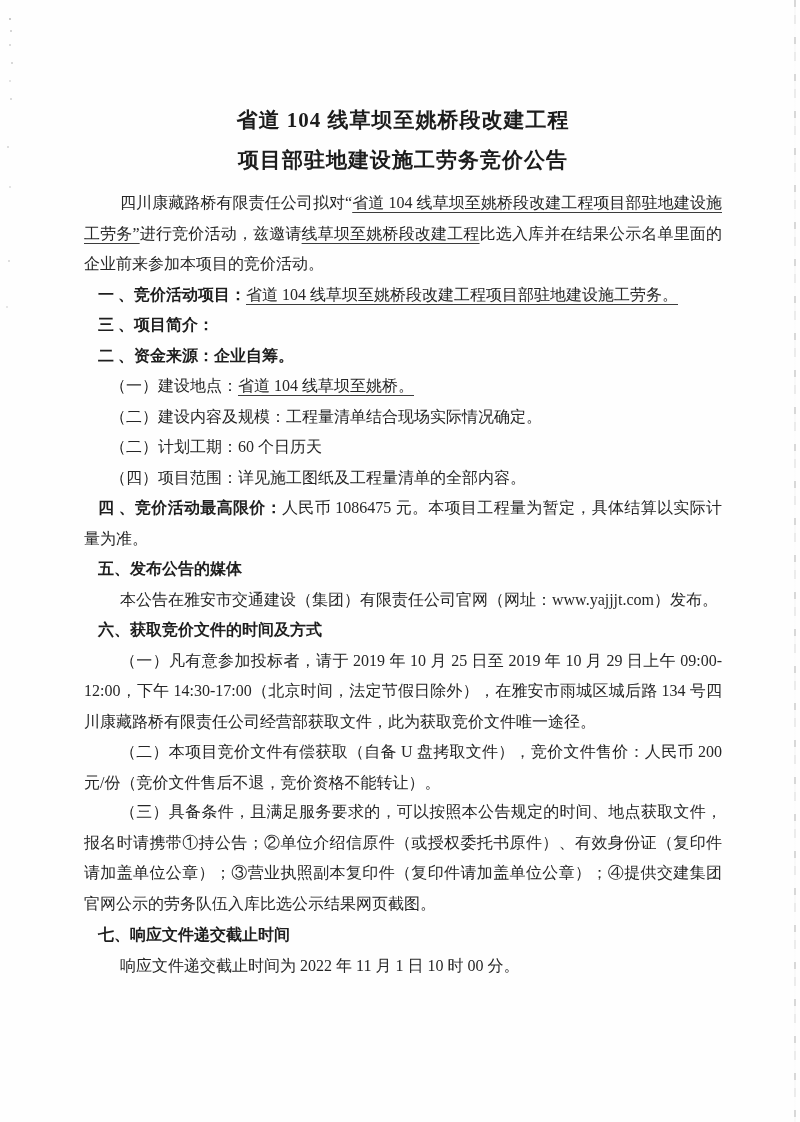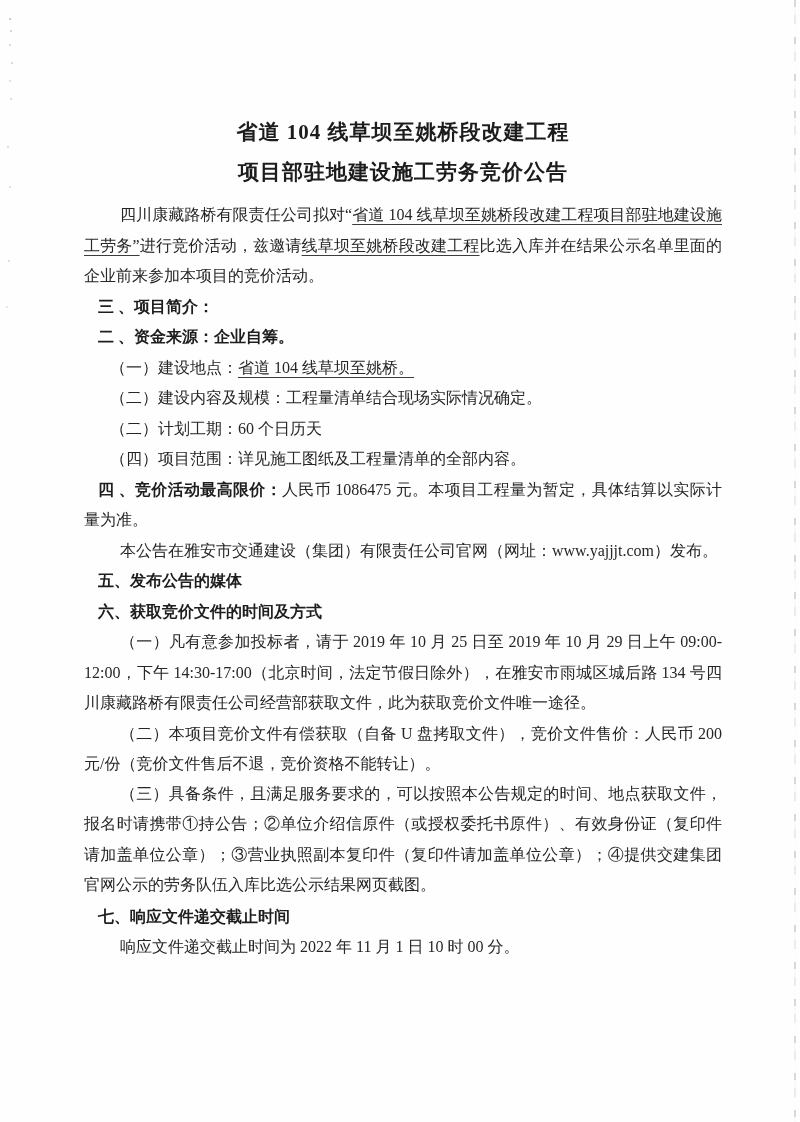--- a/index.html
+++ b/index.html
@@ -8,21 +8,21 @@
     width: 800px;
     height: 1122px;
     background: #fefefe;
     font-family: "Liberation Serif", "DejaVu Serif", serif;
     color: #242424;
     overflow: hidden;
   }
   .doc {
     position: absolute;
     left: 84px;
-    top: 112px;
+    top: 100px;
     width: 638px;
   }
   .title {
     margin: 0 0 8px 0;
     font-size: 21px;
     font-weight: bold;
     text-align: center;
     line-height: 40px;
     letter-spacing: 1px;
     color: #1c1c1c;
@@ -92,38 +92,39 @@
 
   <div class="doc">
 
     <h1 class="title">
       <span class="tline">省道 104 线草坝至姚桥段改建工程</span>
       <span class="tline">项目部驻地建设施工劳务竞价公告</span>
     </h1>
 
     <p class="para ind-body"><span>四川康藏路桥有限责任公司拟对“</span><span class="u">省道 104 线草坝至姚桥段改建工程项目部驻地建设施工劳务”</span><span>进行竞价活动，兹邀请</span><span class="u">线草坝至姚桥段改建工程</span><span>比选入库并在结果公示名单里面的企业前来参加本项目的竞价活动。</span></p>
 
+    <p class="para ind-head"><span class="b">一 、竞价活动项目：</span><span class="u">省道 104 线草坝至姚桥段改建工程项目部驻地建设施工劳务。</span></p>
 
     <p class="para ind-head"><span class="b">三 、项目简介：</span></p>
 
     <p class="para ind-head"><span class="b">二 、资金来源：</span><span class="b">企业自筹。</span></p>
 
     <p class="para ind-sub"><span>（一）建设地点：</span><span class="u">省道 104 线草坝至姚桥。</span></p>
 
     <p class="para ind-sub"><span>（二）建设内容及规模：工程量清单结合现场实际情况确定。</span></p>
 
     <p class="para ind-sub"><span>（二）计划工期：60 个日历天</span></p>
 
     <p class="para ind-sub"><span>（四）项目范围：详见施工图纸及工程量清单的全部内容。</span></p>
 
     <p class="para ind-head sp"><span class="b">四 、竞价活动最高限价：</span><span>人民币 1086475 元。本项目工程量为暂定，具体结算以实际计量为准。</span></p>
 
+    <p class="para ind-head sp"><span class="b">五、发布公告的媒体</span></p>
+
     <p class="para ind-body"><span>本公告在雅安市交通建设（集团）有限责任公司官网（网址：www.yajjjt.com）发布。</span></p>
-
-    <p class="para ind-head sp"><span class="b">五、发布公告的媒体</span></p>
 
     <p class="para ind-head sp"><span class="b">六、获取竞价文件的时间及方式</span></p>
 
     <p class="para ind-body"><span>（一）凡有意参加投标者，请于 2019 年 10 月 25 日至 2019 年 10 月 29 日上午 09:00-12:00，下午 14:30-17:00（北京时间，法定节假日除外），在雅安市雨城区城后路 134 号四川康藏路桥有限责任公司经营部获取文件，此为获取竞价文件唯一途径。</span></p>
 
     <p class="para ind-body sp"><span>（二）本项目竞价文件有偿获取（自备 U 盘拷取文件），竞价文件售价：人民币 200 元/份（竞价文件售后不退，竞价资格不能转让）。</span></p>
 
     <p class="para ind-body sp2"><span>（三）具备条件，且满足服务要求的，可以按照本公告规定的时间、地点获取文件，报名时请携带①持公告；②单位介绍信原件（或授权委托书原件）、有效身份证（复印件请加盖单位公章）；③营业执照副本复印件（复印件请加盖单位公章）；④提供交建集团官网公示的劳务队伍入库比选公示结果网页截图。</span></p>
 
     <p class="para ind-head sp"><span class="b">七、响应文件递交截止时间</span></p>

